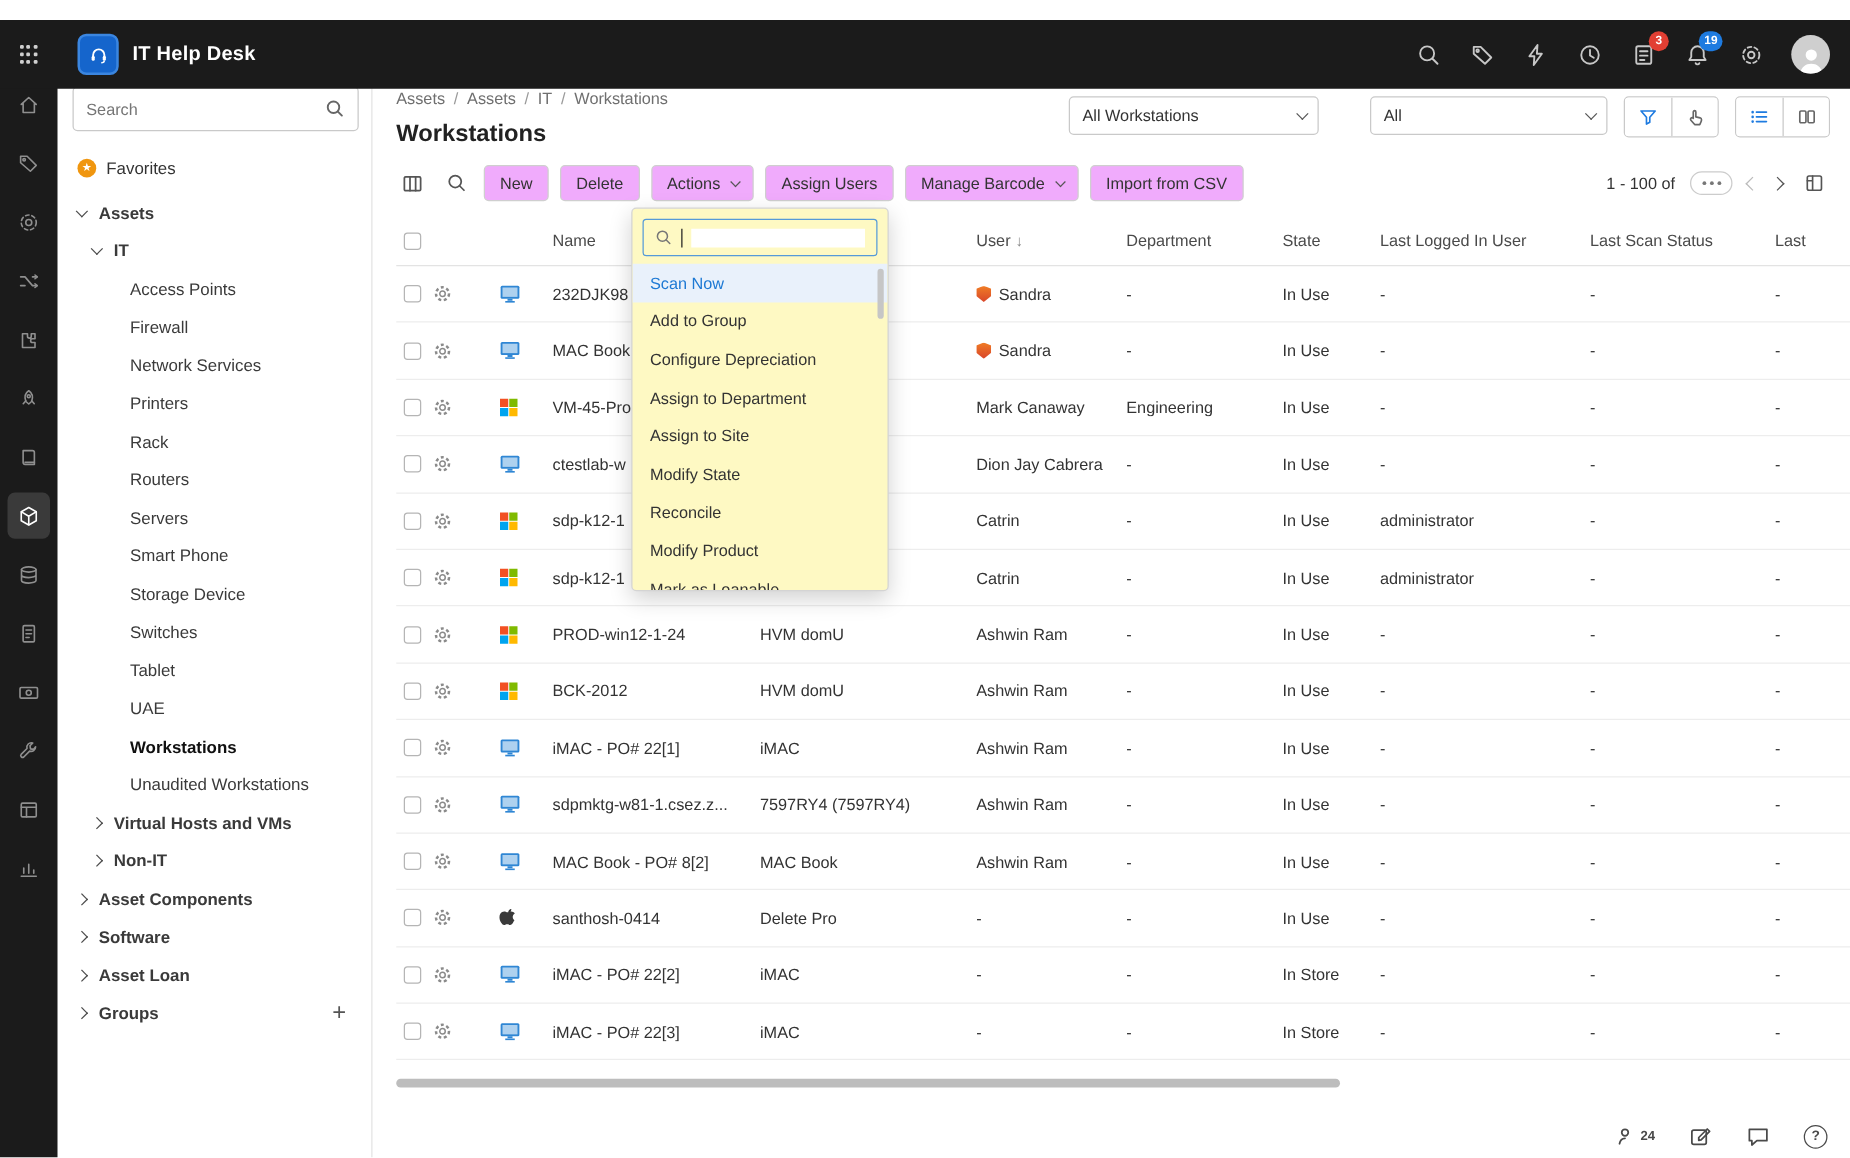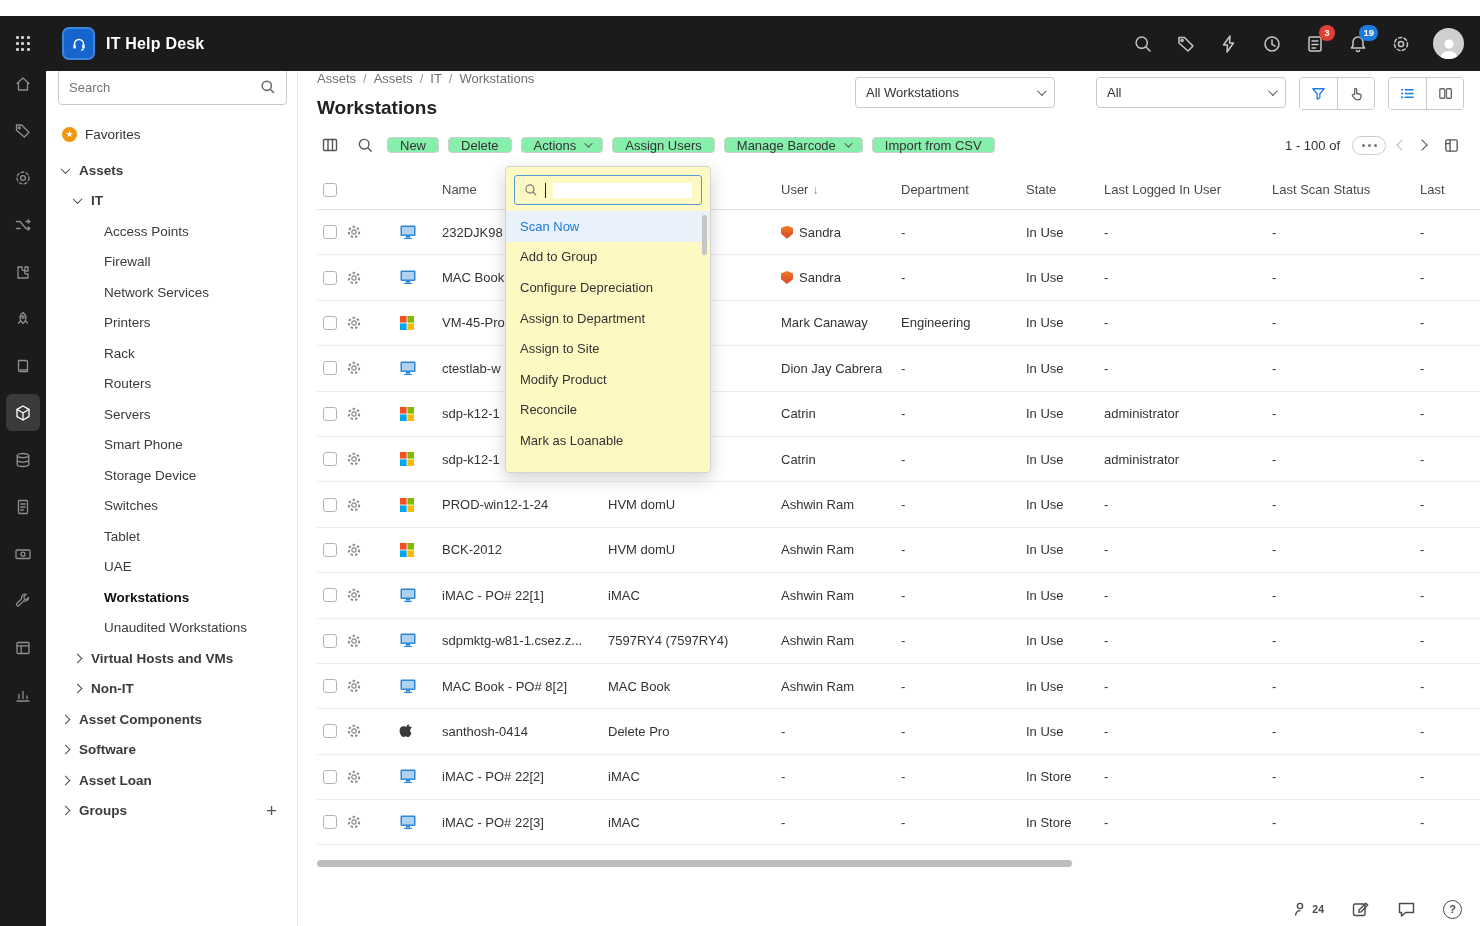--- a/index.html
+++ b/index.html
@@ -72,21 +72,21 @@
   .dchev { width:7px; height:7px; border-right:1.4px solid #555; border-bottom:1.4px solid #555;
     transform:rotate(45deg) translateY(-2px); flex:none; }
   .icon-group { display:flex; border:1px solid #c9c9c9; border-radius:4px; overflow:hidden; }
   .ig-btn { width:37px; height:31px; display:flex; align-items:center; justify-content:center; background:#fff; cursor:pointer; }
   .ig-btn + .ig-btn { border-left:1px solid #c9c9c9; }
   .ig-btn svg { fill:none; stroke-width:1.4; stroke-linecap:round; stroke-linejoin:round; }
 
   .toolbar { display:flex; align-items:center; gap:9px; padding:13px 16px 0 18px; }
   .tool-ic { width:26px; height:26px; display:flex; align-items:center; justify-content:center; cursor:pointer; }
   .tool-ic svg { stroke:#555; fill:none; stroke-width:1.4; stroke-linecap:round; }
-  .btn { height:16px; padding:0 12px; border:1px solid #cfcfcf; border-radius:4px; background:#86efac;
+  .btn { height:29px; padding:0 12px; border:1px solid #cfcfcf; border-radius:4px; background:#f0abfc;
     font-size:13px; color:#333; display:flex; align-items:center; gap:8px; cursor:pointer; font-family:inherit; white-space:nowrap; }
   .bchev { width:6px; height:6px; border-right:1.4px solid #555; border-bottom:1.4px solid #555;
     transform:rotate(45deg) translateY(-2px); display:none; }
   .btn[data-caret="1"] .bchev { display:block; }
   .pager { margin-left:auto; display:flex; align-items:center; gap:12px; font-size:13px; color:#333; }
   .more-pill { width:34px; height:19px; border:1px solid #ccc; border-radius:10px; display:flex;
     align-items:center; justify-content:center; gap:3px; cursor:pointer; }
   .more-pill i { width:3px; height:3px; border-radius:50%; background:#777; }
   .pchev { width:8px; height:8px; border-right:1.6px solid #bbb; border-bottom:1.6px solid #bbb; cursor:pointer; }
   .pchev.left { transform:rotate(135deg); }
@@ -1087,24 +1087,25 @@
       <div class="mitem" data-active="1">Scan Now</div>
 
       <div class="mitem">Add to Group</div>
 
       <div class="mitem">Configure Depreciation</div>
 
       <div class="mitem">Assign to Department</div>
 
       <div class="mitem">Assign to Site</div>
 
+      <div class="mitem">Modify State</div>
+
+      <div class="mitem">Reconcile</div>
 
       <div class="mitem">Modify Product</div>
-
-      <div class="mitem">Reconcile</div>
 
       <div class="mitem">Mark as Loanable</div>
     </div>
   <div class="dd-thumb"></div>
 </div>
 
 <div class="dock">
   <div class="dki">
     <svg width="15" height="16" viewBox="0 0 15 16">
         <circle cx="6" cy="5" r="2.6"></circle>

